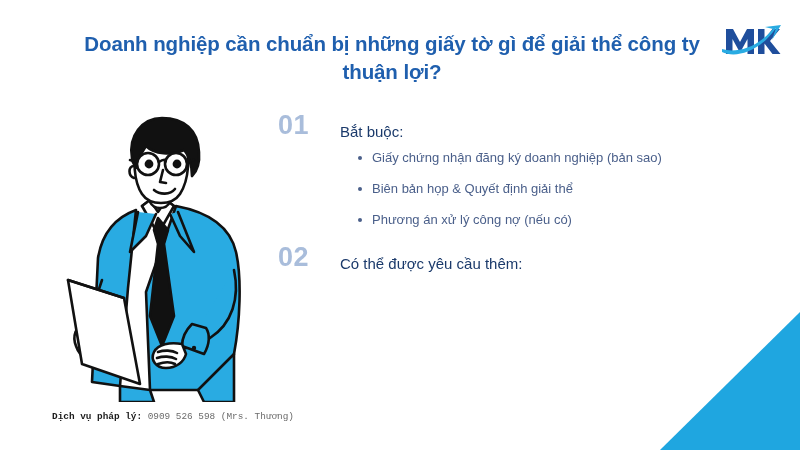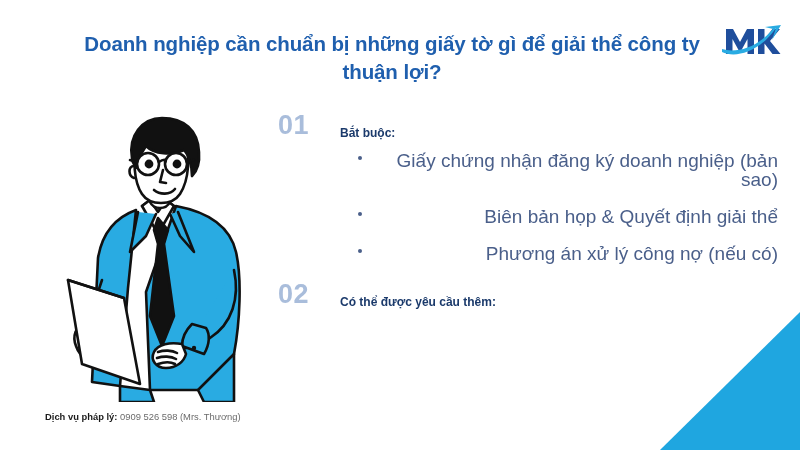--- a/index.html
+++ b/index.html
@@ -69,38 +69,37 @@
   .sec-num {
     width:62px;
     flex:0 0 62px;
     font-size:27px;
     font-weight:bold;
     color:#A9BDDB;
     line-height:1;
     letter-spacing:0.5px;
   }
   .sec-title {
-    font-size:12px;
-    font-weight:bold;
+    font-size:15px;
+    font-weight:normal;
     color:#1B3A6B;
     line-height:1;
   }
   .bullets {
     list-style:none;
     margin-top:12px;
     padding-left:80px;
   }
   .bullets li {
     position:relative;
-    font-size:19px;
+    font-size:13px;
     color:#4A5F8A;
     line-height:1;
     padding-left:14px;
     margin-bottom:18px;
-    text-align:right;
   }
   .bullets li:last-child { margin-bottom:0; }
   .bullets li::before {
     content:"";
     position:absolute;
     left:0; top:5px;
     width:4px; height:4px;
     border-radius:50%;
     background:#4A5F8A;
   }
@@ -108,21 +107,21 @@
   
   .footer {
     position:absolute;
     left:0; bottom:23px;
     width:800px;
     height:16px;
     font-size:9.4px;
     color:#4A4A4A;
   }
   .foot-item { position:absolute; white-space:nowrap; }
-  .foot-legal { left:45px; }
+  .foot-legal { left:52px;font-family:Liberation Mono, monospace; }
   .foot-acct  { left:330px; }
   .foot-label { font-weight:bold; color:#1A1A1A; }
   .foot-value { color:#6B6B6B; }
 </style>
 </head>
 <body>
 
 <div id="slide">
 
   <div class="corner-triangle"></div>

